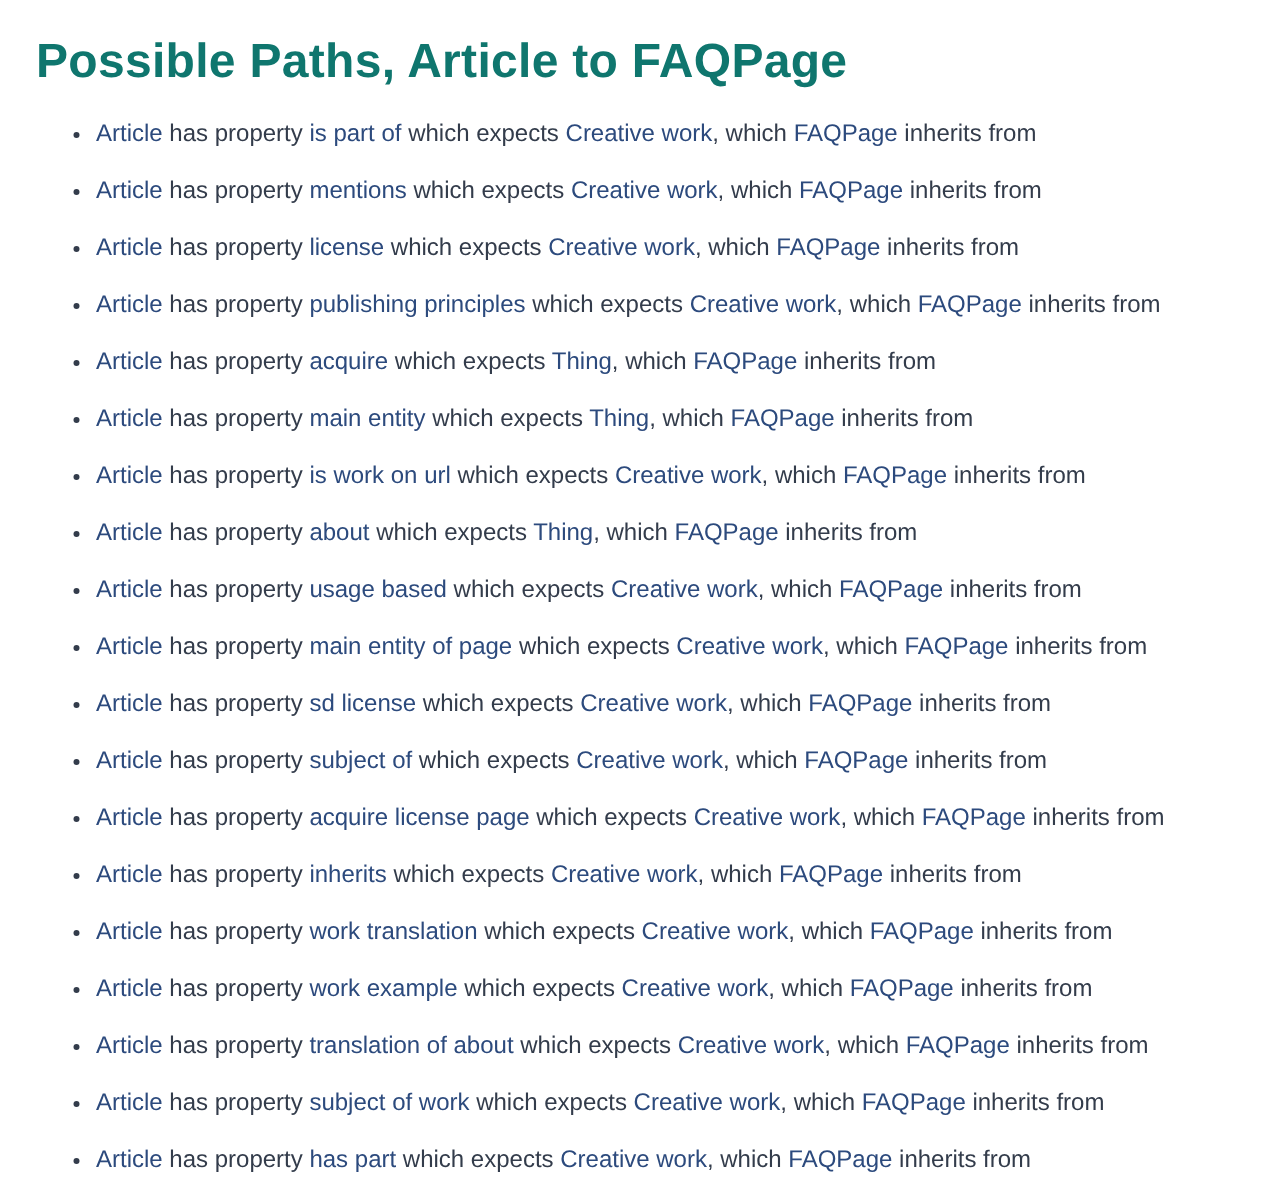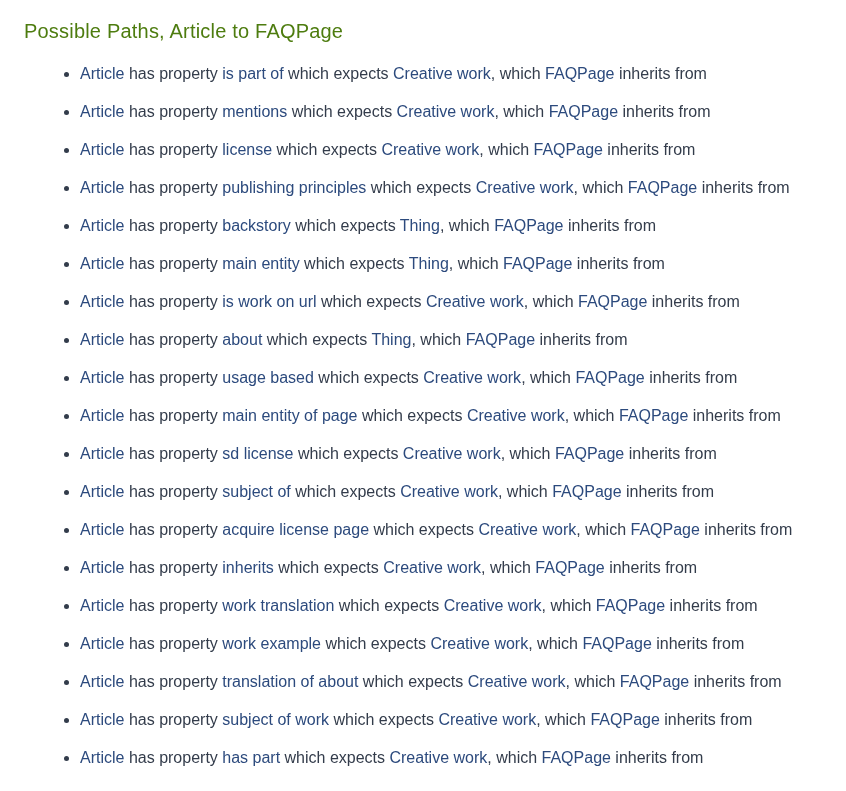--- a/index.html
+++ b/index.html
@@ -7,30 +7,30 @@
       color: #333c4b;
       margin: 0;
       padding: 16px 24px;
       font-size: 16px;
       line-height: 1.5;
       width: 846px;
       box-sizing: border-box;
       background: #fff;
     }
     h1 {
-      font-weight: 400;
-      font-size: 20px;
-      color: #4d7c0f;
+      font-weight: 700;
+      font-size: 32px;
+      color: #0f766e;
       margin: 0 0 14px 0;
       letter-spacing: 0.2px;
     }
     ul.paths {
       list-style: disc;
       padding-left: 40px;
-      margin: 16px;
+      margin: 0;
     }
     ul.paths li {
       margin: 0 0 14px 0;
       color: #333c4b;
     }
     a.link {
       color: #2c4a7d;
       text-decoration: none;
     }
     .txt {
@@ -40,21 +40,21 @@
 </head>
 <body>
 
 <h1>Possible Paths, Article to FAQPage</h1>
 
 <ul class="paths" id="paths-list">
     <li><a href="#" class="link">Article</a><span class="txt"> has property </span><a href="#" class="link">is part of</a><span class="txt"> which expects </span><a href="#" class="link">Creative work</a><span class="txt">, which </span><a href="#" class="link">FAQPage</a><span class="txt"> inherits from</span></li>
     <li><a href="#" class="link">Article</a><span class="txt"> has property </span><a href="#" class="link">mentions</a><span class="txt"> which expects </span><a href="#" class="link">Creative work</a><span class="txt">, which </span><a href="#" class="link">FAQPage</a><span class="txt"> inherits from</span></li>
     <li><a href="#" class="link">Article</a><span class="txt"> has property </span><a href="#" class="link">license</a><span class="txt"> which expects </span><a href="#" class="link">Creative work</a><span class="txt">, which </span><a href="#" class="link">FAQPage</a><span class="txt"> inherits from</span></li>
     <li><a href="#" class="link">Article</a><span class="txt"> has property </span><a href="#" class="link">publishing principles</a><span class="txt"> which expects </span><a href="#" class="link">Creative work</a><span class="txt">, which </span><a href="#" class="link">FAQPage</a><span class="txt"> inherits from</span></li>
-    <li><a href="#" class="link">Article</a><span class="txt"> has property </span><a href="#" class="link">backstory</a><span class="txt"> which expects </span><a href="#" class="link">Thing</a><span class="txt">, which </span><a href="#" class="link">FAQPage</a><span class="txt"> inherits from</span></li>
+    <li><a href="#" class="link">Article</a><span class="txt"> has property </span><a href="#" class="link">acquire</a><span class="txt"> which expects </span><a href="#" class="link">Thing</a><span class="txt">, which </span><a href="#" class="link">FAQPage</a><span class="txt"> inherits from</span></li>
     <li><a href="#" class="link">Article</a><span class="txt"> has property </span><a href="#" class="link">main entity</a><span class="txt"> which expects </span><a href="#" class="link">Thing</a><span class="txt">, which </span><a href="#" class="link">FAQPage</a><span class="txt"> inherits from</span></li>
     <li><a href="#" class="link">Article</a><span class="txt"> has property </span><a href="#" class="link">is work on url</a><span class="txt"> which expects </span><a href="#" class="link">Creative work</a><span class="txt">, which </span><a href="#" class="link">FAQPage</a><span class="txt"> inherits from</span></li>
     <li><a href="#" class="link">Article</a><span class="txt"> has property </span><a href="#" class="link">about</a><span class="txt"> which expects </span><a href="#" class="link">Thing</a><span class="txt">, which </span><a href="#" class="link">FAQPage</a><span class="txt"> inherits from</span></li>
     <li><a href="#" class="link">Article</a><span class="txt"> has property </span><a href="#" class="link">usage based</a><span class="txt"> which expects </span><a href="#" class="link">Creative work</a><span class="txt">, which </span><a href="#" class="link">FAQPage</a><span class="txt"> inherits from</span></li>
     <li><a href="#" class="link">Article</a><span class="txt"> has property </span><a href="#" class="link">main entity of page</a><span class="txt"> which expects </span><a href="#" class="link">Creative work</a><span class="txt">, which </span><a href="#" class="link">FAQPage</a><span class="txt"> inherits from</span></li>
     <li><a href="#" class="link">Article</a><span class="txt"> has property </span><a href="#" class="link">sd license</a><span class="txt"> which expects </span><a href="#" class="link">Creative work</a><span class="txt">, which </span><a href="#" class="link">FAQPage</a><span class="txt"> inherits from</span></li>
     <li><a href="#" class="link">Article</a><span class="txt"> has property </span><a href="#" class="link">subject of</a><span class="txt"> which expects </span><a href="#" class="link">Creative work</a><span class="txt">, which </span><a href="#" class="link">FAQPage</a><span class="txt"> inherits from</span></li>
     <li><a href="#" class="link">Article</a><span class="txt"> has property </span><a href="#" class="link">acquire license page</a><span class="txt"> which expects </span><a href="#" class="link">Creative work</a><span class="txt">, which </span><a href="#" class="link">FAQPage</a><span class="txt"> inherits from</span></li>
     <li><a href="#" class="link">Article</a><span class="txt"> has property </span><a href="#" class="link">inherits</a><span class="txt"> which expects </span><a href="#" class="link">Creative work</a><span class="txt">, which </span><a href="#" class="link">FAQPage</a><span class="txt"> inherits from</span></li>
     <li><a href="#" class="link">Article</a><span class="txt"> has property </span><a href="#" class="link">work translation</a><span class="txt"> which expects </span><a href="#" class="link">Creative work</a><span class="txt">, which </span><a href="#" class="link">FAQPage</a><span class="txt"> inherits from</span></li>

